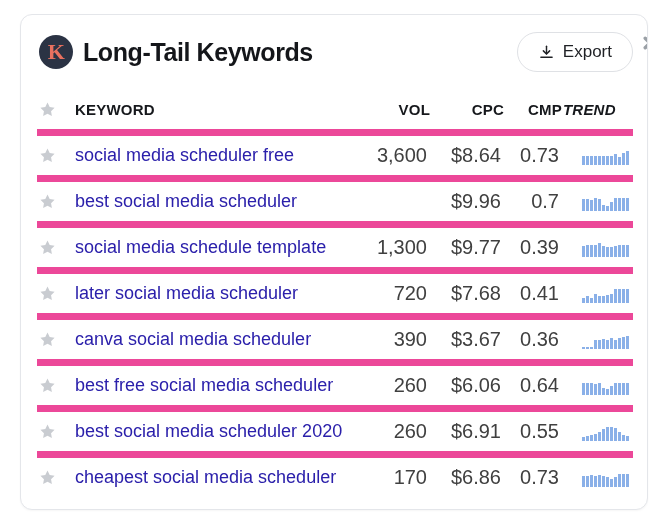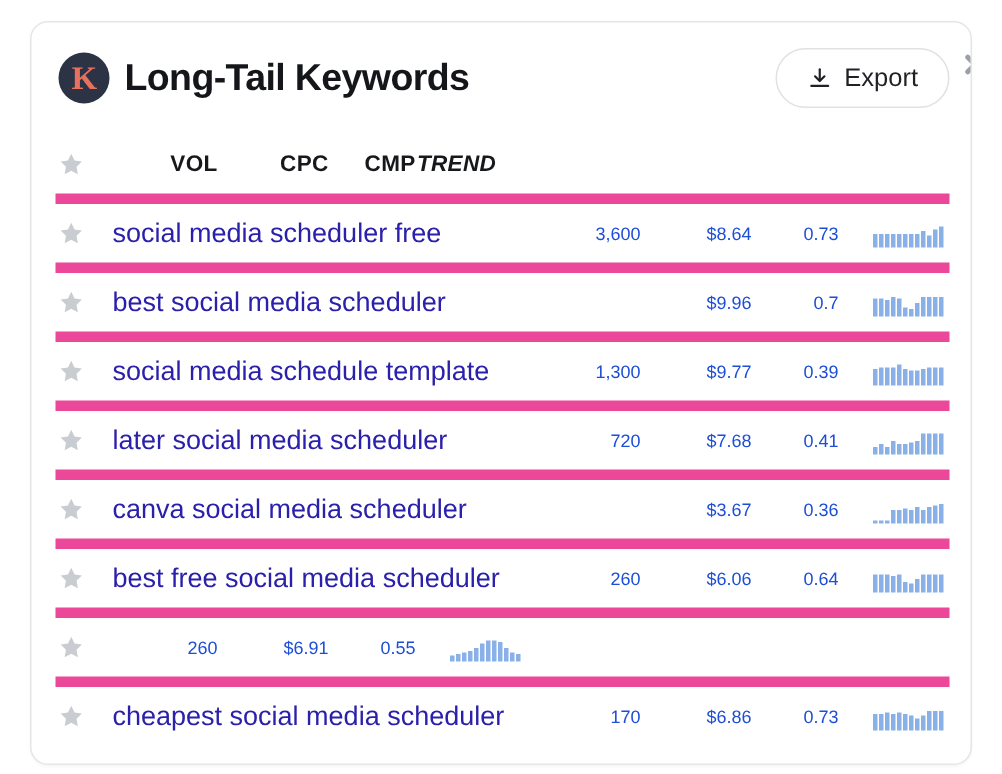--- a/index.html
+++ b/index.html
@@ -143,22 +143,22 @@
   }
   #head-row .c-trend { justify-content: flex-start; padding-right:0; padding-left:1px;font-style:italic;}
 
   .kw-link {
     font-size: 18px;
     color: #2b20ab;
     text-decoration: none;
     cursor: pointer;
   }
   .metric {
-    font-size: 12px;
-    color: #1d4ed8;
+    font-size: 20px;
+    color: #404040;
   }
 
   .star {
     width: 17px;
     height: 17px;
     display: block;
     fill: #c9ccd1;
     cursor: pointer;
   }
   #head-row .star { cursor: default; }
@@ -215,20 +215,21 @@
   </div>
 
   <div id="table">
 
     <div class="row" id="head-row">
       <div class="c-star">
         <svg class="star" viewBox="0 0 24 24">
           <path d="M12 2.2l3.1 6.3 6.9 1-5 4.9 1.2 6.9-6.2-3.3-6.2 3.3 1.2-6.9-5-4.9 6.9-1z"></path>
         </svg>
       </div>
+      <div class="c-kw">KEYWORD</div>
       <div class="c-vol">VOL</div>
       <div class="c-cpc">CPC</div>
       <div class="c-cmp">CMP</div>
       <div class="c-trend">TREND</div>
     </div>
 
     <div id="rows-container">
         <div class="row">
           <div class="c-star">
             <svg class="star" viewBox="0 0 24 24">
@@ -336,20 +337,21 @@
             </span>
           </div>
         </div>
         <div class="row">
           <div class="c-star">
             <svg class="star" viewBox="0 0 24 24">
               <path d="M12 2.2l3.1 6.3 6.9 1-5 4.9 1.2 6.9-6.2-3.3-6.2 3.3 1.2-6.9-5-4.9 6.9-1z"></path>
             </svg>
           </div>
           <div class="c-kw"><a class="kw-link">canva social media scheduler</a></div>
+          <div class="c-vol metric">390</div>
           <div class="c-cpc metric">$3.67</div>
           <div class="c-cmp metric">0.36</div>
           <div class="c-trend">
             <span class="spark">
               <i style="height:2px"></i>
               <i style="height:2px"></i>
               <i style="height:2px"></i>
               <i style="height:9px"></i>
               <i style="height:9px"></i>
               <i style="height:10px"></i>
@@ -388,20 +390,21 @@
               <i style="height:12px"></i>
             </span>
           </div>
         </div>
         <div class="row">
           <div class="c-star">
             <svg class="star" viewBox="0 0 24 24">
               <path d="M12 2.2l3.1 6.3 6.9 1-5 4.9 1.2 6.9-6.2-3.3-6.2 3.3 1.2-6.9-5-4.9 6.9-1z"></path>
             </svg>
           </div>
+          <div class="c-kw"><a class="kw-link">best social media scheduler 2020</a></div>
           <div class="c-vol metric">260</div>
           <div class="c-cpc metric">$6.91</div>
           <div class="c-cmp metric">0.55</div>
           <div class="c-trend">
             <span class="spark">
               <i style="height:4px"></i>
               <i style="height:5px"></i>
               <i style="height:6px"></i>
               <i style="height:7px"></i>
               <i style="height:9px"></i>

